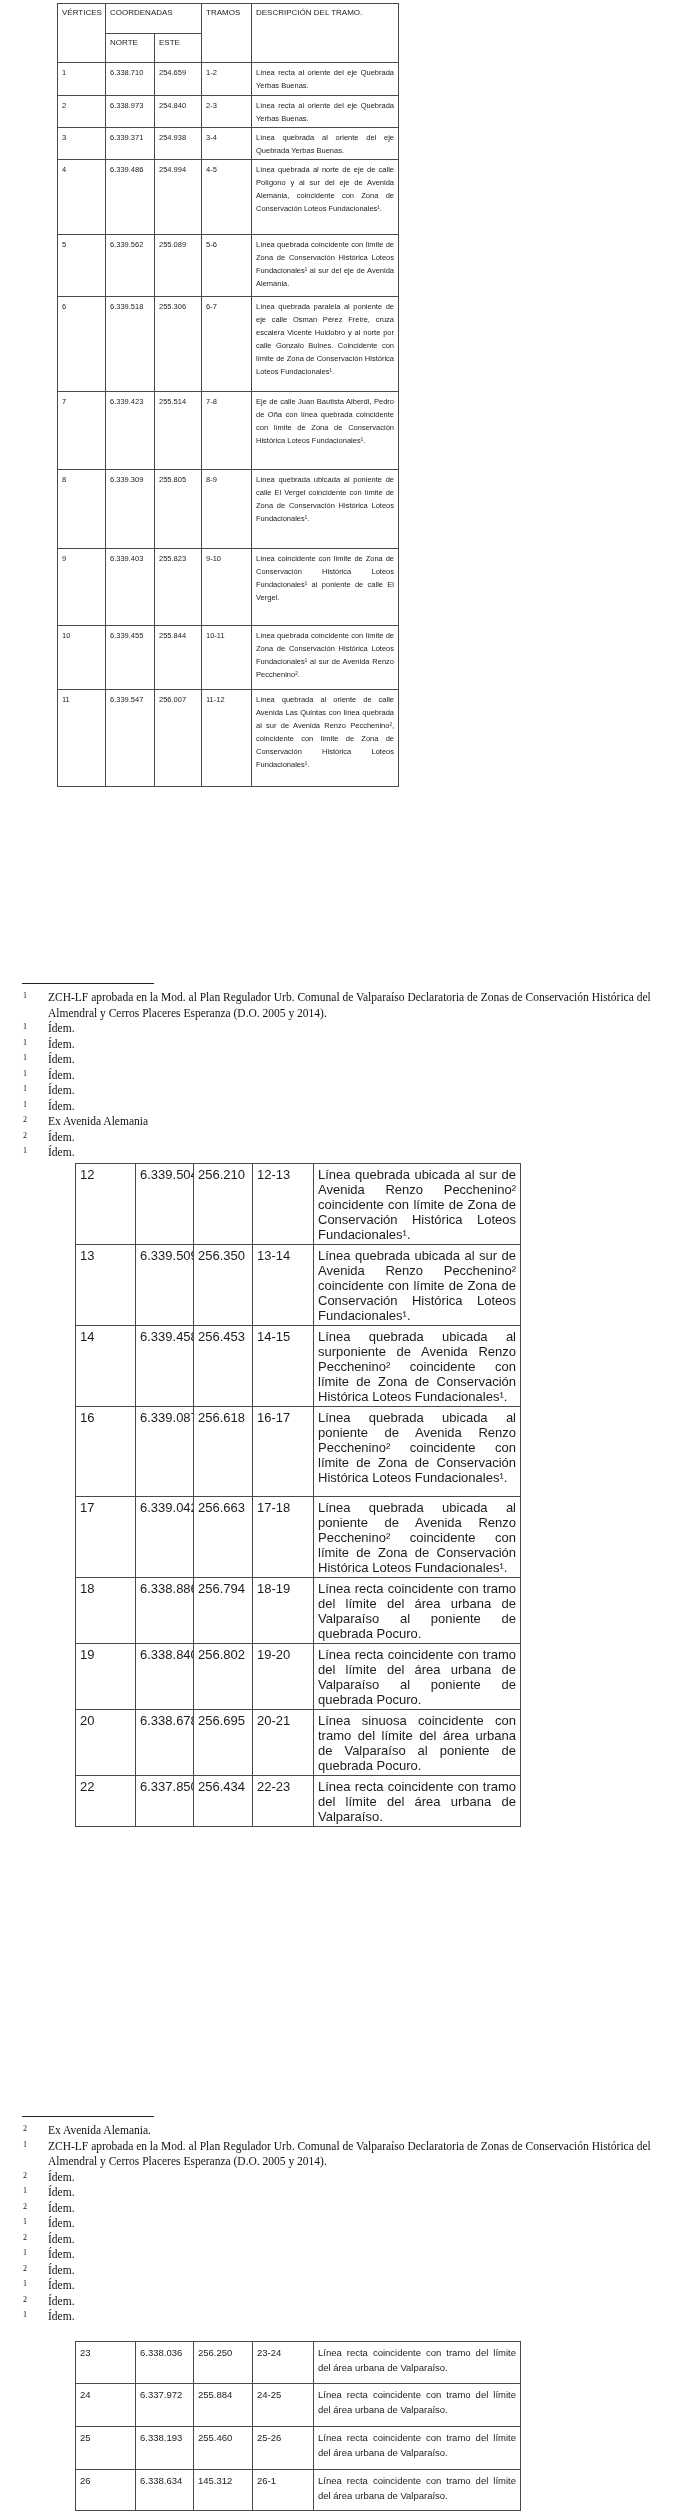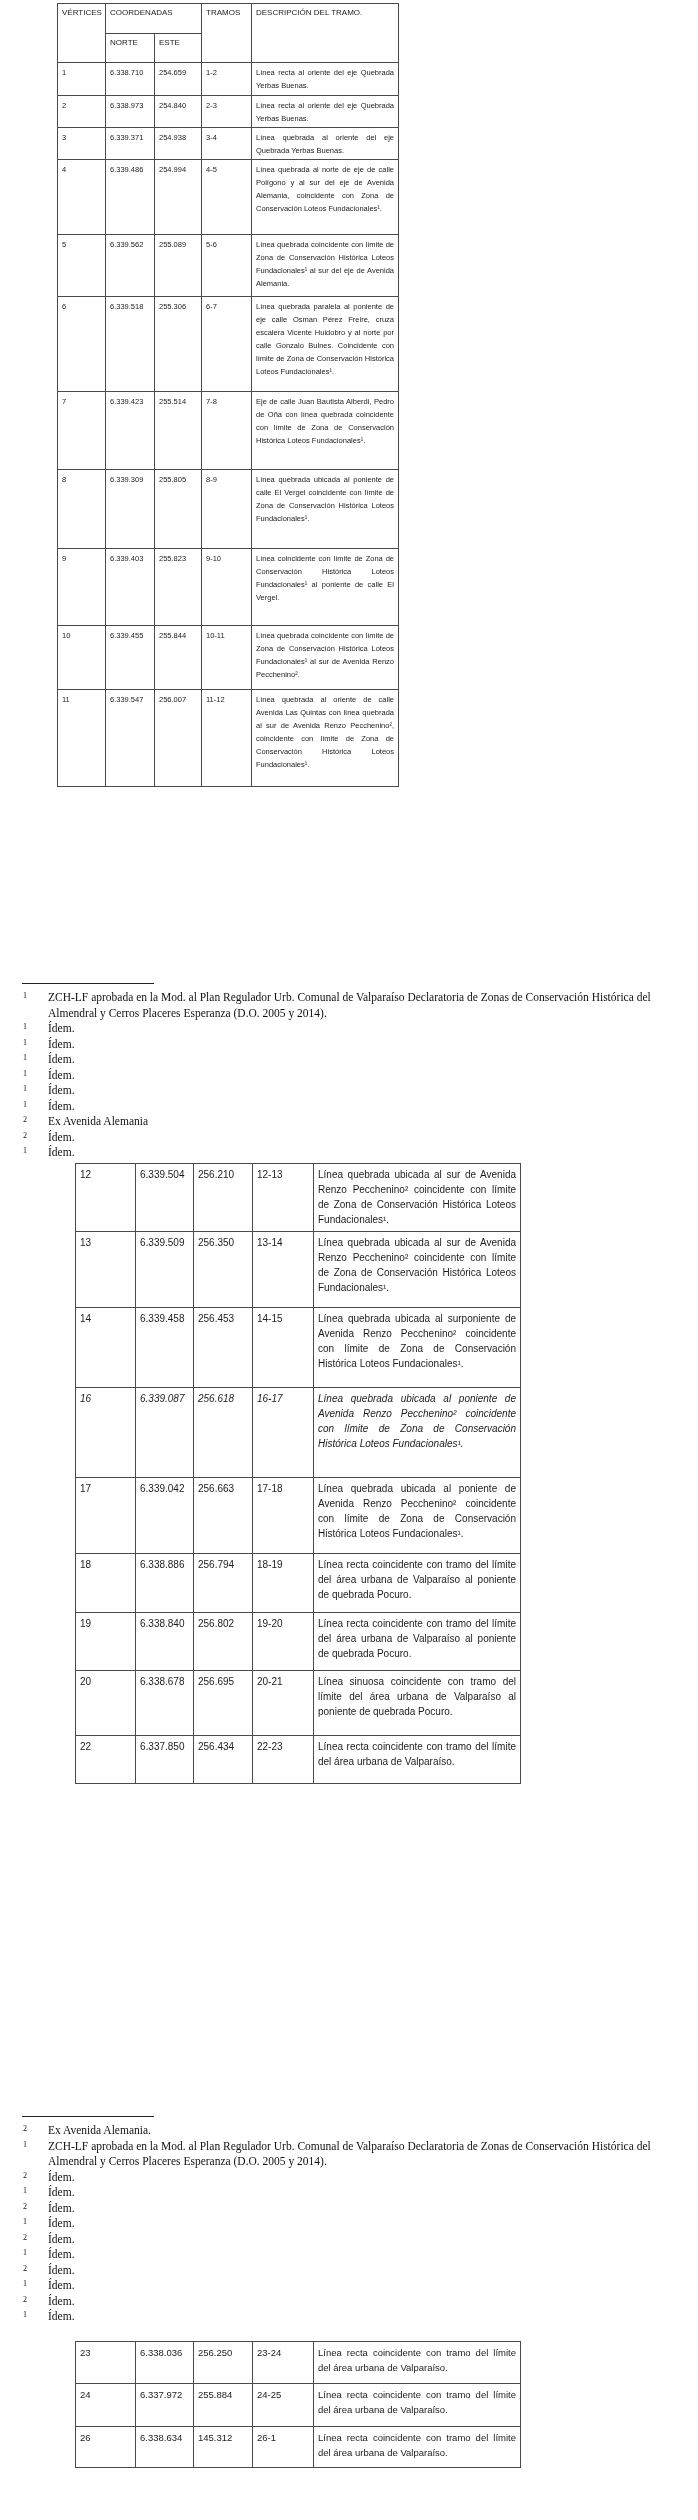--- a/index.html
+++ b/index.html
@@ -5,21 +5,21 @@
   *{box-sizing:border-box;margin:0;padding:0}
   html,body{background:#ffffff}
   .page{position:relative;width:698px;height:2520px;background:#fff;overflow:hidden;
         font-family:"Liberation Sans",sans-serif;color:#1c1c1c}
   table.vt{position:absolute;border-collapse:collapse;table-layout:fixed;background:#fff}
   table.vt td,table.vt th{border:1px solid #4a4a4a;vertical-align:top;padding:3px 4px 2px 4px;
         overflow:hidden}
   table.vt th{text-align:left;font-weight:normal}
   .t1{left:57px;top:3px;width:341px;font-size:7.5px;line-height:13px}
   .t1 th{font-size:8px;line-height:11px}
-  .t2{left:75px;top:1163px;width:445px;font-size:10px;line-height:15px}
+  .t2{left:75px;top:1163px;width:445px;font-size:13px;line-height:15px}
   .t3{left:75px;top:2341px;width:445px;font-size:9.5px;line-height:15px}
   td.c-descripcion{text-align:justify}
   .fnblock{position:absolute;left:20px;width:662px;font-family:"Liberation Serif",serif;
         font-size:11.5px;color:#111}
   .fnb1{top:983px}
   .fnb2{top:2116px}
   .fnrule{width:132px;border-top:1.5px solid #222;margin:0 0 6px 2px}
   .fn-line{position:relative;padding-left:28px;line-height:15.5px}
   .fn-marker{position:absolute;left:3px;top:-2px;font-size:8px}
 </style>
@@ -168,21 +168,21 @@
           <td class="c-tramo">13-14</td>
           <td class="c-descripcion">Línea quebrada ubicada al sur de Avenida Renzo Pecchenino² coincidente con límite de Zona de Conservación Histórica Loteos Fundacionales¹.</td>
         </tr>
         <tr style="height: 80px; margin-top: 16px;">
           <td class="c-vertice">14</td>
           <td class="c-norte">6.339.458</td>
           <td class="c-este">256.453</td>
           <td class="c-tramo">14-15</td>
           <td class="c-descripcion">Línea quebrada ubicada al surponiente de Avenida Renzo Pecchenino² coincidente con límite  de Zona de Conservación Histórica Loteos Fundacionales¹.</td>
         </tr>
-        <tr style="height: 90px; font-style: italic;">
+        <tr style="height: 90px;">
           <td class="c-vertice">16</td>
           <td class="c-norte">6.339.087</td>
           <td class="c-este">256.618</td>
           <td class="c-tramo">16-17</td>
           <td class="c-descripcion">Línea quebrada ubicada al poniente de Avenida Renzo Pecchenino² coincidente con límite  de Zona de Conservación Histórica Loteos Fundacionales¹.</td>
         </tr>
         <tr style="height: 76px;">
           <td class="c-vertice">17</td>
           <td class="c-norte">6.339.042</td>
           <td class="c-este">256.663</td>
@@ -254,20 +254,27 @@
           <td class="c-tramo">23-24</td>
           <td class="c-descripcion">Línea  recta coincidente con tramo del límite del área urbana de Valparaíso.</td>
         </tr>
         <tr style="height: 43px;">
           <td class="c-vertice">24</td>
           <td class="c-norte">6.337.972</td>
           <td class="c-este">255.884</td>
           <td class="c-tramo">24-25</td>
           <td class="c-descripcion">Línea  recta coincidente con tramo del límite del área urbana de Valparaíso.</td>
         </tr>
+        <tr style="height: 43px;">
+          <td class="c-vertice">25</td>
+          <td class="c-norte">6.338.193</td>
+          <td class="c-este">255.460</td>
+          <td class="c-tramo">25-26</td>
+          <td class="c-descripcion">Línea  recta coincidente con tramo del límite del área urbana de Valparaíso.</td>
+        </tr>
         <tr style="height: 41px;">
           <td class="c-vertice">26</td>
           <td class="c-norte">6.338.634</td>
           <td class="c-este">145.312</td>
           <td class="c-tramo">26-1</td>
           <td class="c-descripcion">Línea  recta coincidente con tramo del límite del área urbana de Valparaíso.</td>
         </tr>
       </tbody>
   </table>
 

